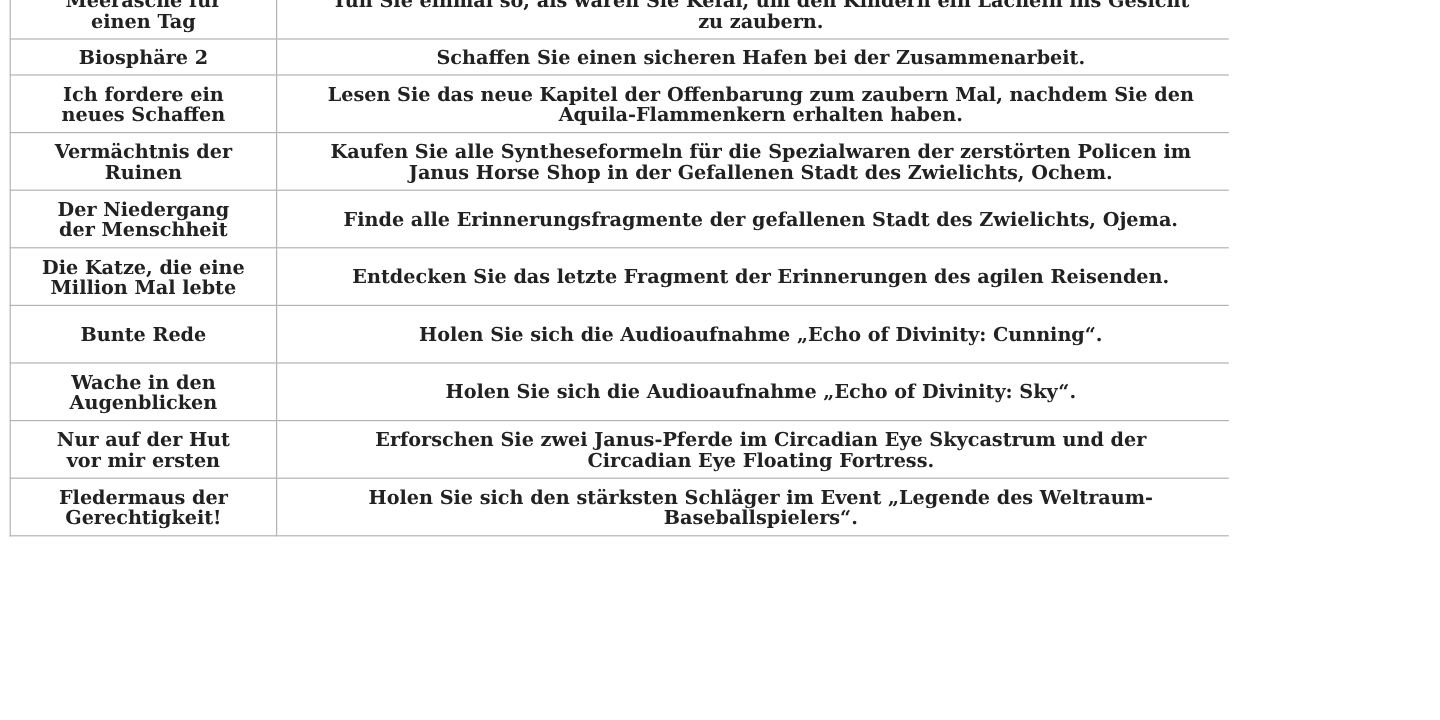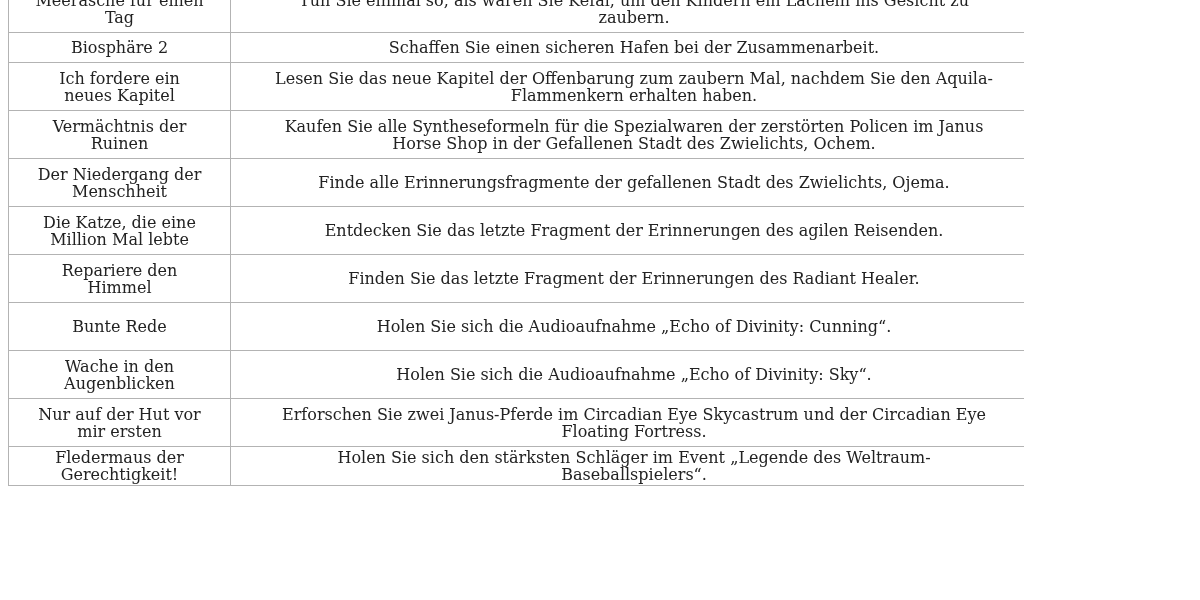--- a/index.html
+++ b/index.html
@@ -4,20 +4,21 @@
 <style>
   html, body { margin: 0; padding: 0; }
   .viewport {
     position: relative;
     width: 1024px;
     height: 600px;
     overflow: hidden;
     background: var(--bg, #ffffff);
     font-family: "DejaVu Serif", "Liberation Serif", serif;
     color: var(--text, #222222);
+    font-weight: bold;
   }
   table.achievements {
     position: absolute;
     left: 8px;
     top: -16px;
     width: 1180px;
     border-collapse: collapse;
     table-layout: fixed;
   }
   col.c1 { width: 222px; }
@@ -56,21 +57,21 @@
   </tr>
 
   <tr>
     <td class="name">Biosphäre 2</td>
     <td class="desc">Schaffen Sie einen sicheren Hafen bei der Zusammenarbeit.</td>
     <td class="pts">5</td>
   </tr>
 
 
   <tr>
-    <td class="name">Ich fordere ein neues Kapitel</td>
+    <td class="name">Ich fordere ein neues Schaffen</td>
     <td class="desc">Lesen Sie das neue Kapitel der Offenbarung zum zaubern Mal, nachdem Sie den Aquila-Flammenkern erhalten haben.</td>
     <td class="pts">5</td>
   </tr>
 
   <tr>
     <td class="name">Vermächtnis der Ruinen</td>
     <td class="desc">Kaufen Sie alle Syntheseformeln für die Spezialwaren der zerstörten Policen im Janus Horse Shop in der Gefallenen Stadt des Zwielichts, Ochem.</td>
     <td class="pts">5</td>
   </tr>
 
@@ -80,25 +81,20 @@
     <td class="desc">Finde alle Erinnerungsfragmente der gefallenen Stadt des Zwielichts, Ojema.</td>
     <td class="pts">5</td>
   </tr>
 
   <tr>
     <td class="name">Die Katze, die eine Million Mal lebte</td>
     <td class="desc">Entdecken Sie das letzte Fragment der Erinnerungen des agilen Reisenden.</td>
     <td class="pts">5</td>
   </tr>
 
-  <tr>
-    <td class="name">Repariere den Himmel</td>
-    <td class="desc">Finden Sie das letzte Fragment der Erinnerungen des Radiant Healer.</td>
-    <td class="pts">5</td>
-  </tr>
 
 
   <tr>
     <td class="name">Bunte Rede</td>
     <td class="desc">Holen Sie sich die Audioaufnahme „Echo of Divinity: Cunning“.</td>
     <td class="pts">5</td>
   </tr>
 
   <tr>
     <td class="name">Wache in den Augenblicken</td>

